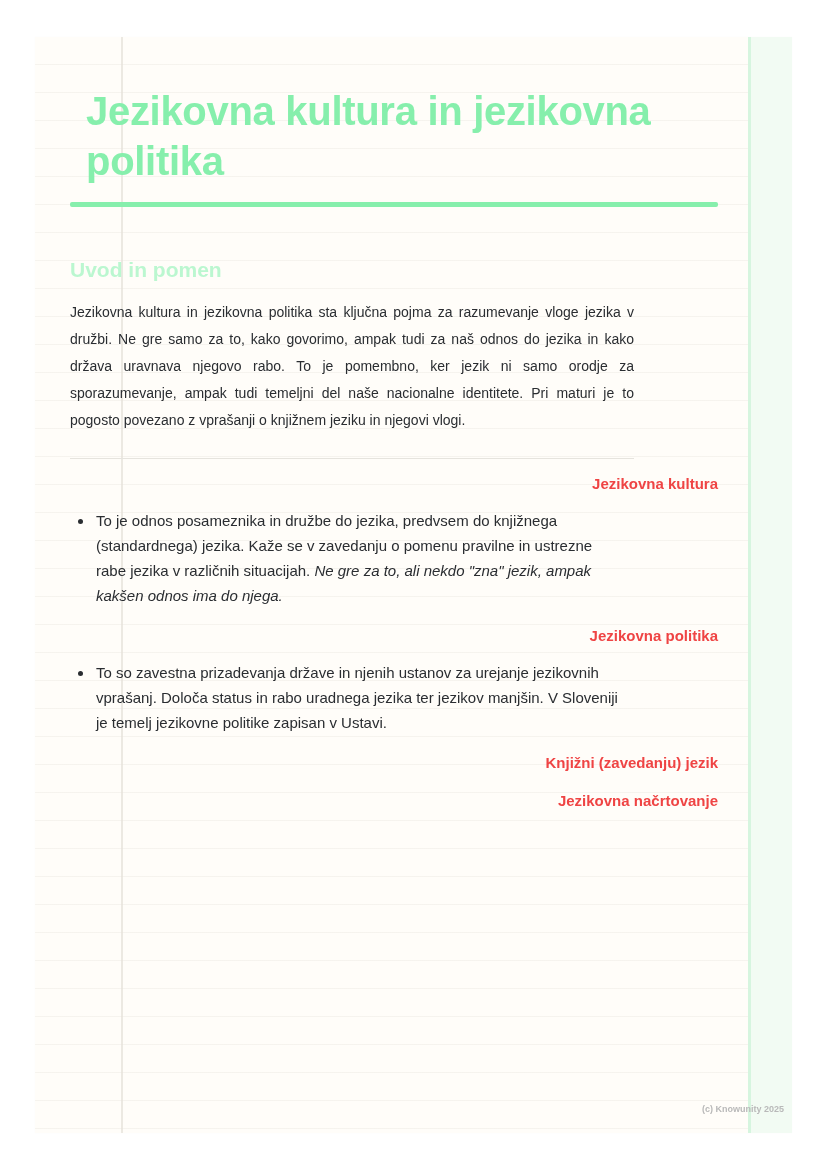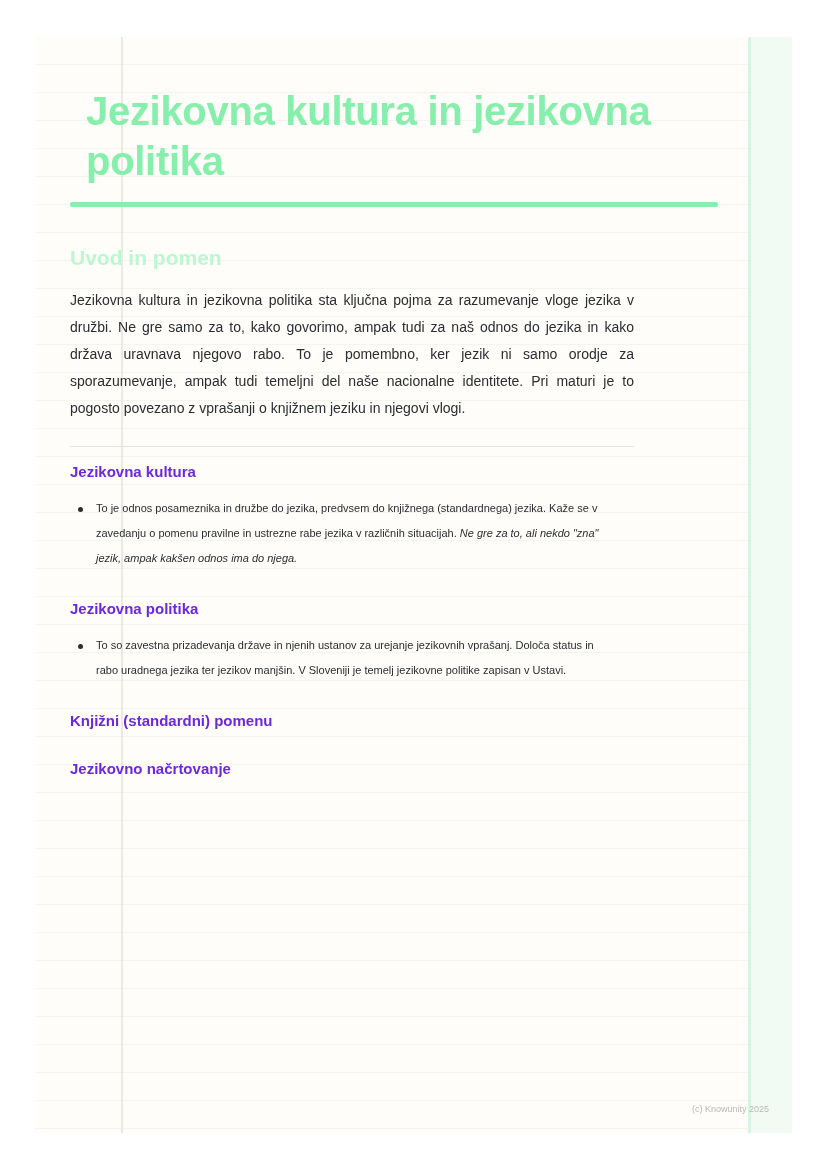--- a/index.html
+++ b/index.html
@@ -83,74 +83,76 @@
       background: #86efac;
       border-radius: 2px;
     }
     .section-heading {
       font-weight: 700;
       font-size: 21px;
       line-height: 26px;
       color: #bbf7d0;
       margin: 0;
     }
-    .h-uvod { margin-top: 38px; }
+    .h-uvod { margin-top: 50px; }
     .intro {
       margin-top: 16px;
       width: 564px;
       font-size: 14px;
       line-height: 27px;
       text-align: justify;
       color: #2a2d31;
     }
     .divider {
       margin-top: 24px;
       width: 564px;
       height: 1px;
       background: #e6e4de;
     }
     .h-kljucni { margin-top: 25px; }
     .term {
       font-weight: 700;
       font-size: 15px;
       line-height: 20px;
-      color: #6d28d9;
+      color: #ef4444;
       margin: 0;
+      text-align: right;
     }
     .term-first { margin-top: 15px; }
-    .term-next { margin-top: 28px; }
+    .term-next { margin-top: 18px; }
     .bullet-list {
       list-style: none;
       margin: 14px 0 0 0;
       padding: 0;
     }
     .bullet-item {
       position: relative;
       padding-left: 26px;
       width: 522px;
-      font-size: 11px;
+      font-size: 15px;
       line-height: 25px;
       color: #2a2d31;
     }
     .bullet-dot {
       position: absolute;
       left: 8px;
       top: 11px;
       width: 5px;
       height: 5px;
       border-radius: 50%;
       background: #2a2d31;
     }
     .italic { font-style: italic; }
     .footer {
       position: absolute;
-      right: 23px;
+      right: 8px;
       bottom: 19px;
       font-size: 9px;
       color: #b9b9b9;
+      font-weight: bold;
     }
   </style>
 </head>
 <body>
 
 <div class="page">
   <div class="ruled"></div>
   <div class="margin-line-left"></div>
   <div class="margin-band-right"></div>
   <div class="margin-line-right"></div>
@@ -174,20 +176,20 @@
     </ul>
 
     <p class="term term-next">Jezikovna politika</p>
     <ul class="bullet-list">
       <li class="bullet-item">
         <span class="bullet-dot"></span>
         <span>To so zavestna prizadevanja države in njenih ustanov za urejanje jezikovnih vprašanj. Določa status in rabo uradnega jezika ter jezikov manjšin. V Sloveniji je temelj jezikovne politike zapisan v Ustavi.</span>
       </li>
     </ul>
 
-    <p class="term term-next">Knjižni (standardni) pomenu</p>
+    <p class="term term-next">Knjižni (zavedanju) jezik</p>
 
-    <p class="term term-next">Jezikovno načrtovanje</p>
+    <p class="term term-next">Jezikovna načrtovanje</p>
 
   </div>
 
   <div class="footer">(c) Knowunity 2025</div>
 </div>
 
 </body></html>

